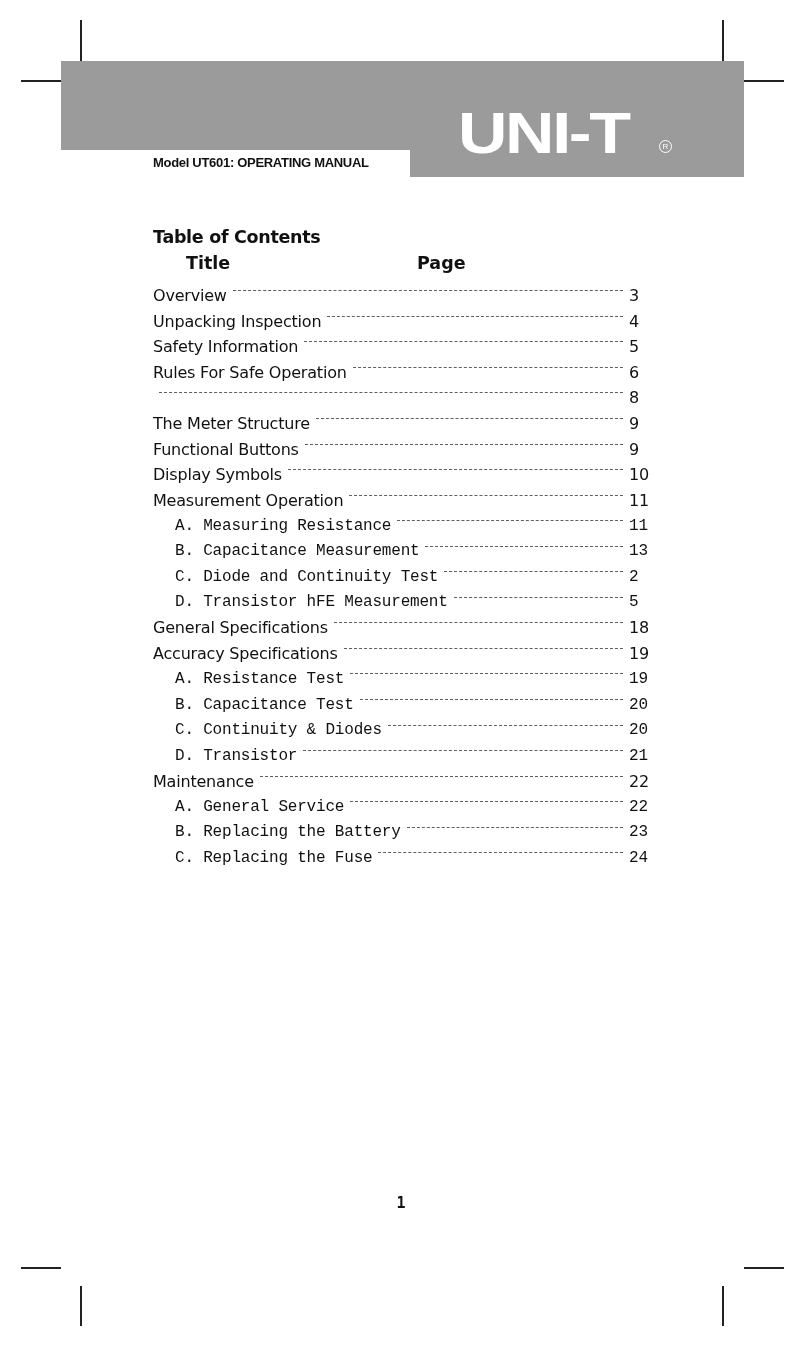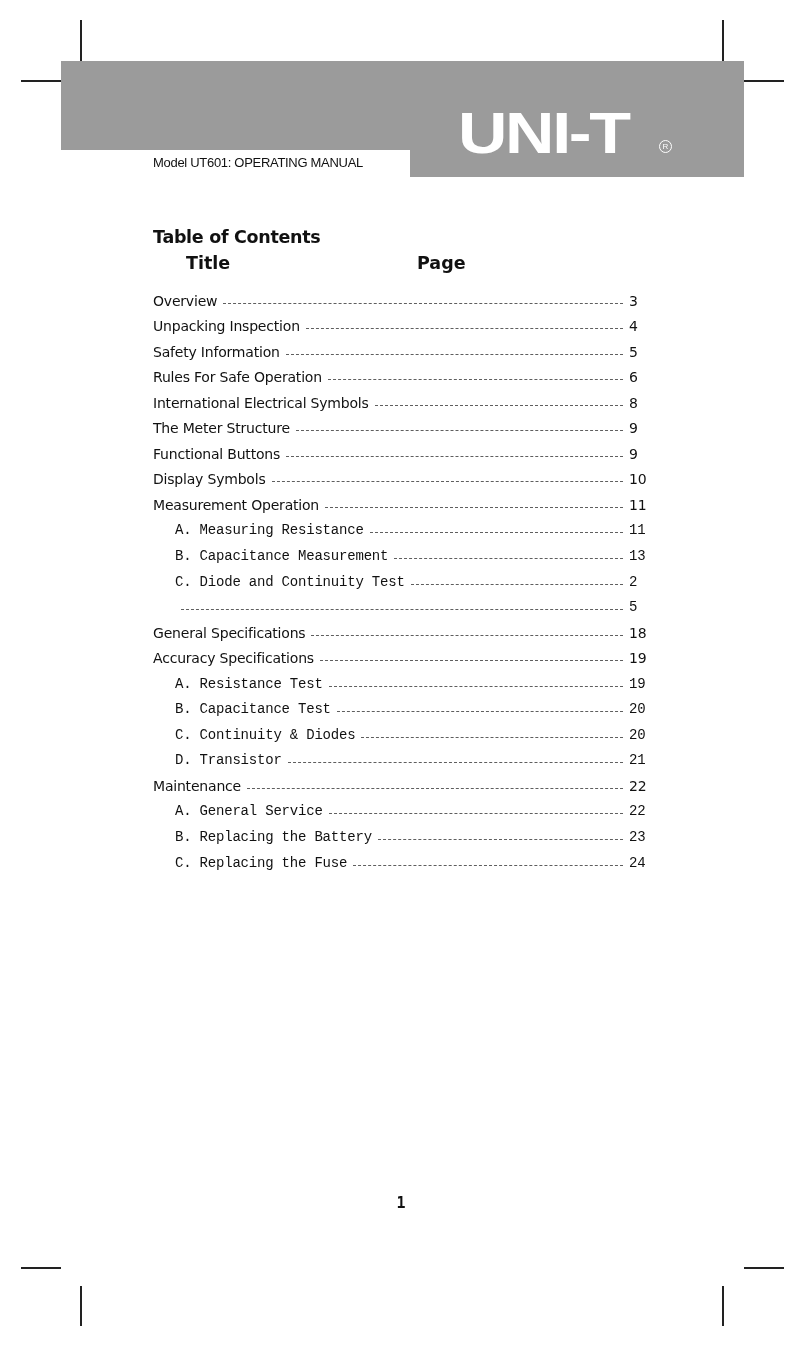--- a/index.html
+++ b/index.html
@@ -6,21 +6,21 @@
     body {
       width: 802px; height: 1348px; position: relative;
       background: #ffffff; overflow: hidden;
       font-family: "DejaVu Sans", sans-serif; color: #111;
     }
     .crop { position: absolute; background: #222; }
     .banner-main { position: absolute; left: 61px; top: 61px; width: 683px; height: 89px; background: #9b9b9b; }
     .banner-ext { position: absolute; left: 410px; top: 150px; width: 334px; height: 27px; background: #9b9b9b; }
     .model-title {
       position: absolute; left: 153px; top: 155px;
-      font-family: "Liberation Sans", sans-serif; font-weight: normal; font-size: 13px;
+      font-family: "Liberation Sans", sans-serif; font-weight: bold; font-size: 13px;
       letter-spacing: -0.3px; color: #111;
     }
     .logo {
       position: absolute; left: 458px; top: 107px;
       font-family: "Liberation Sans", sans-serif; font-weight: bold;
       font-size: 58px; line-height: 52px; color: #fff; letter-spacing: -2px;
       transform: scaleX(1.18); transform-origin: left top;
     }
     .reg {
       position: absolute; left: 659px; top: 140px; width: 11px; height: 11px;
@@ -28,22 +28,22 @@
       font-family: "Liberation Sans", sans-serif; font-size: 8px; line-height: 11px; text-align: center;
     }
     .toc-heading {
       position: absolute; left: 153px; top: 227px;
       font-weight: bold; font-size: 17.5px; letter-spacing: -0.3px;
     }
     .col-title { position: absolute; left: 153px; top: 253px; font-weight: bold; font-size: 17.5px; margin-left: 33px; }
     .col-page { position: absolute; left: 403px; top: 253px; font-weight: bold; font-size: 17.5px; margin-left: 14px; }
     .toc { position: absolute; left: 153px; top: 283px; width: 500px; }
     .row {
-      display: flex; align-items: flex-end; height: 25.55px;
-      font-size: 14px; letter-spacing: -0.2px; white-space: nowrap;
+      display: flex; align-items: center; height: 25.55px;
+      font-size: 16px; letter-spacing: -0.2px; white-space: nowrap;
     }
     .row.sub { padding-left: 22px; font-family: Liberation Mono, monospace; }
     .row .label { flex: 0 0 auto; }
     .row .leader {
       flex: 1 1 auto; margin: 0 6px; height: 0;
       border-bottom: 1.3px dashed #444; transform: translateY(-5px);
       opacity: 0.85;
     }
     .row .pg { flex: 0 0 24px; text-align: left; }
     .page-number {
@@ -88,21 +88,20 @@
       <span class="label">Safety Information</span>
       <span class="leader"></span>
       <span class="pg">5</span>
     </div>
     <div class="row">
       <span class="label">Rules For Safe Operation</span>
       <span class="leader"></span>
       <span class="pg">6</span>
     </div>
     <div class="row">
-      <span class="label">International Electrical Symbols</span>
       <span class="leader"></span>
       <span class="pg">8</span>
     </div>
     <div class="row">
       <span class="label">The Meter Structure</span>
       <span class="leader"></span>
       <span class="pg">9</span>
     </div>
     <div class="row">
       <span class="label">Functional Buttons</span>
@@ -128,20 +127,21 @@
       <span class="label">B. Capacitance Measurement</span>
       <span class="leader"></span>
       <span class="pg">13</span>
     </div>
     <div class="row sub">
       <span class="label">C. Diode and Continuity Test</span>
       <span class="leader"></span>
       <span class="pg">2</span>
     </div>
     <div class="row sub">
+      <span class="label">D. Transistor hFE Measurement</span>
       <span class="leader"></span>
       <span class="pg">5</span>
     </div>
     <div class="row">
       <span class="label">General Specifications</span>
       <span class="leader"></span>
       <span class="pg">18</span>
     </div>
     <div class="row">
       <span class="label">Accuracy Specifications</span>

